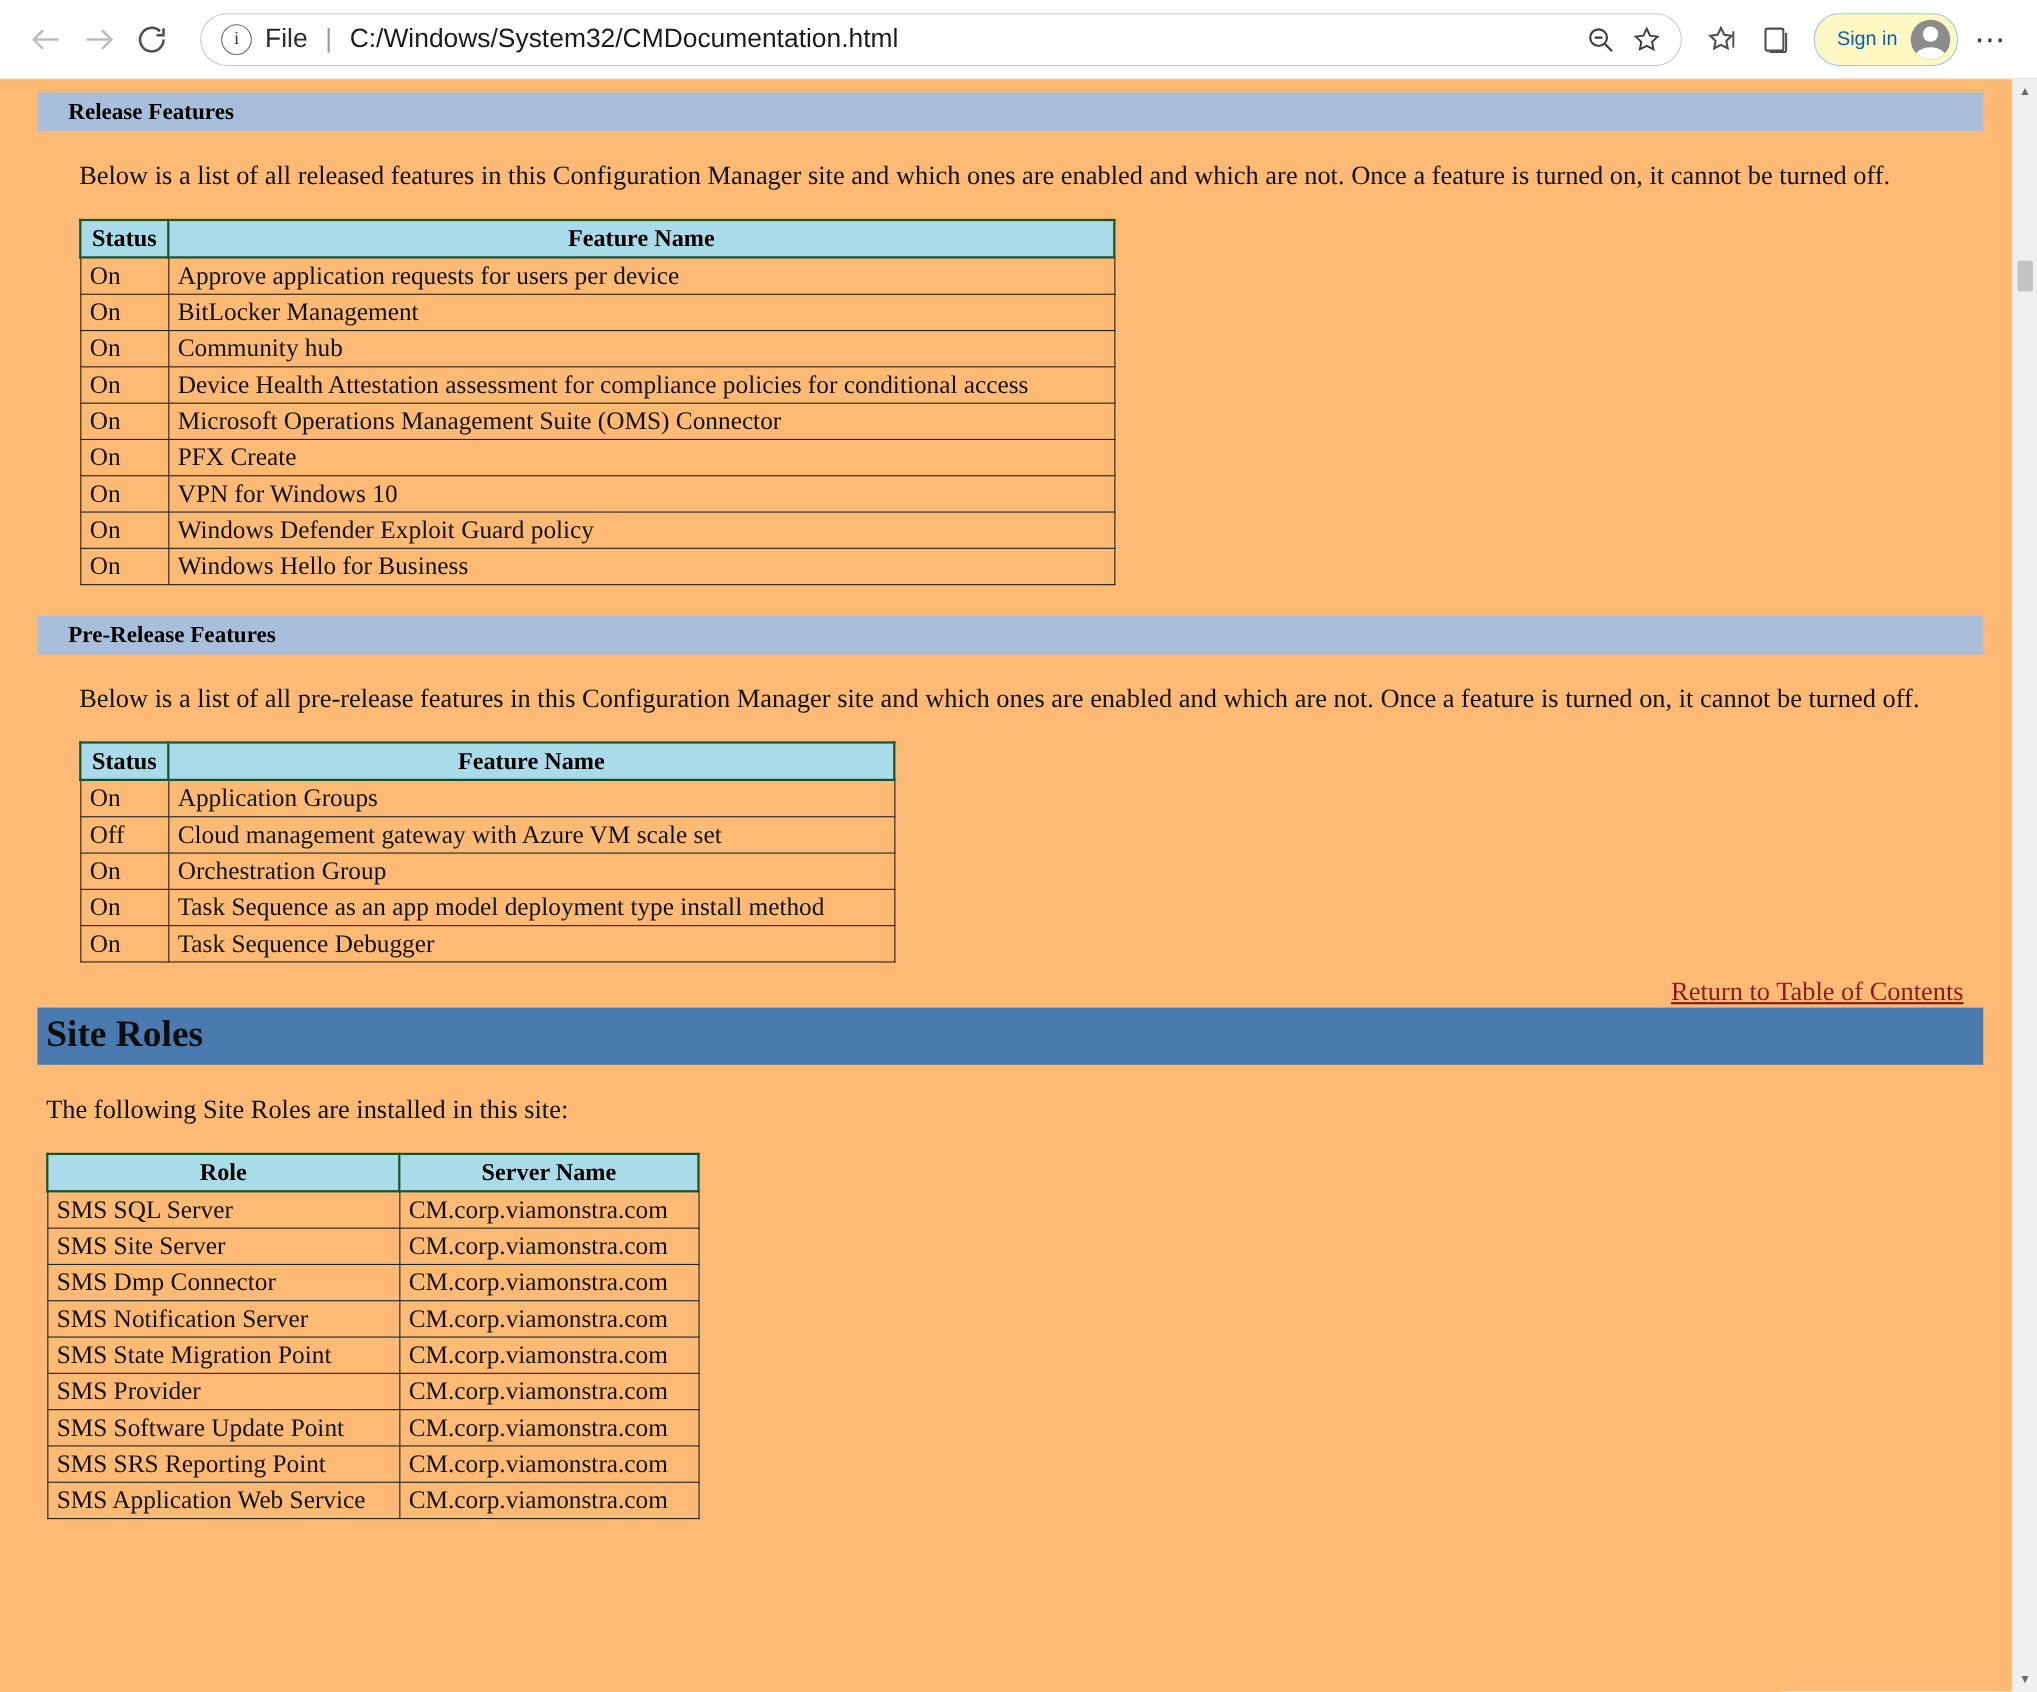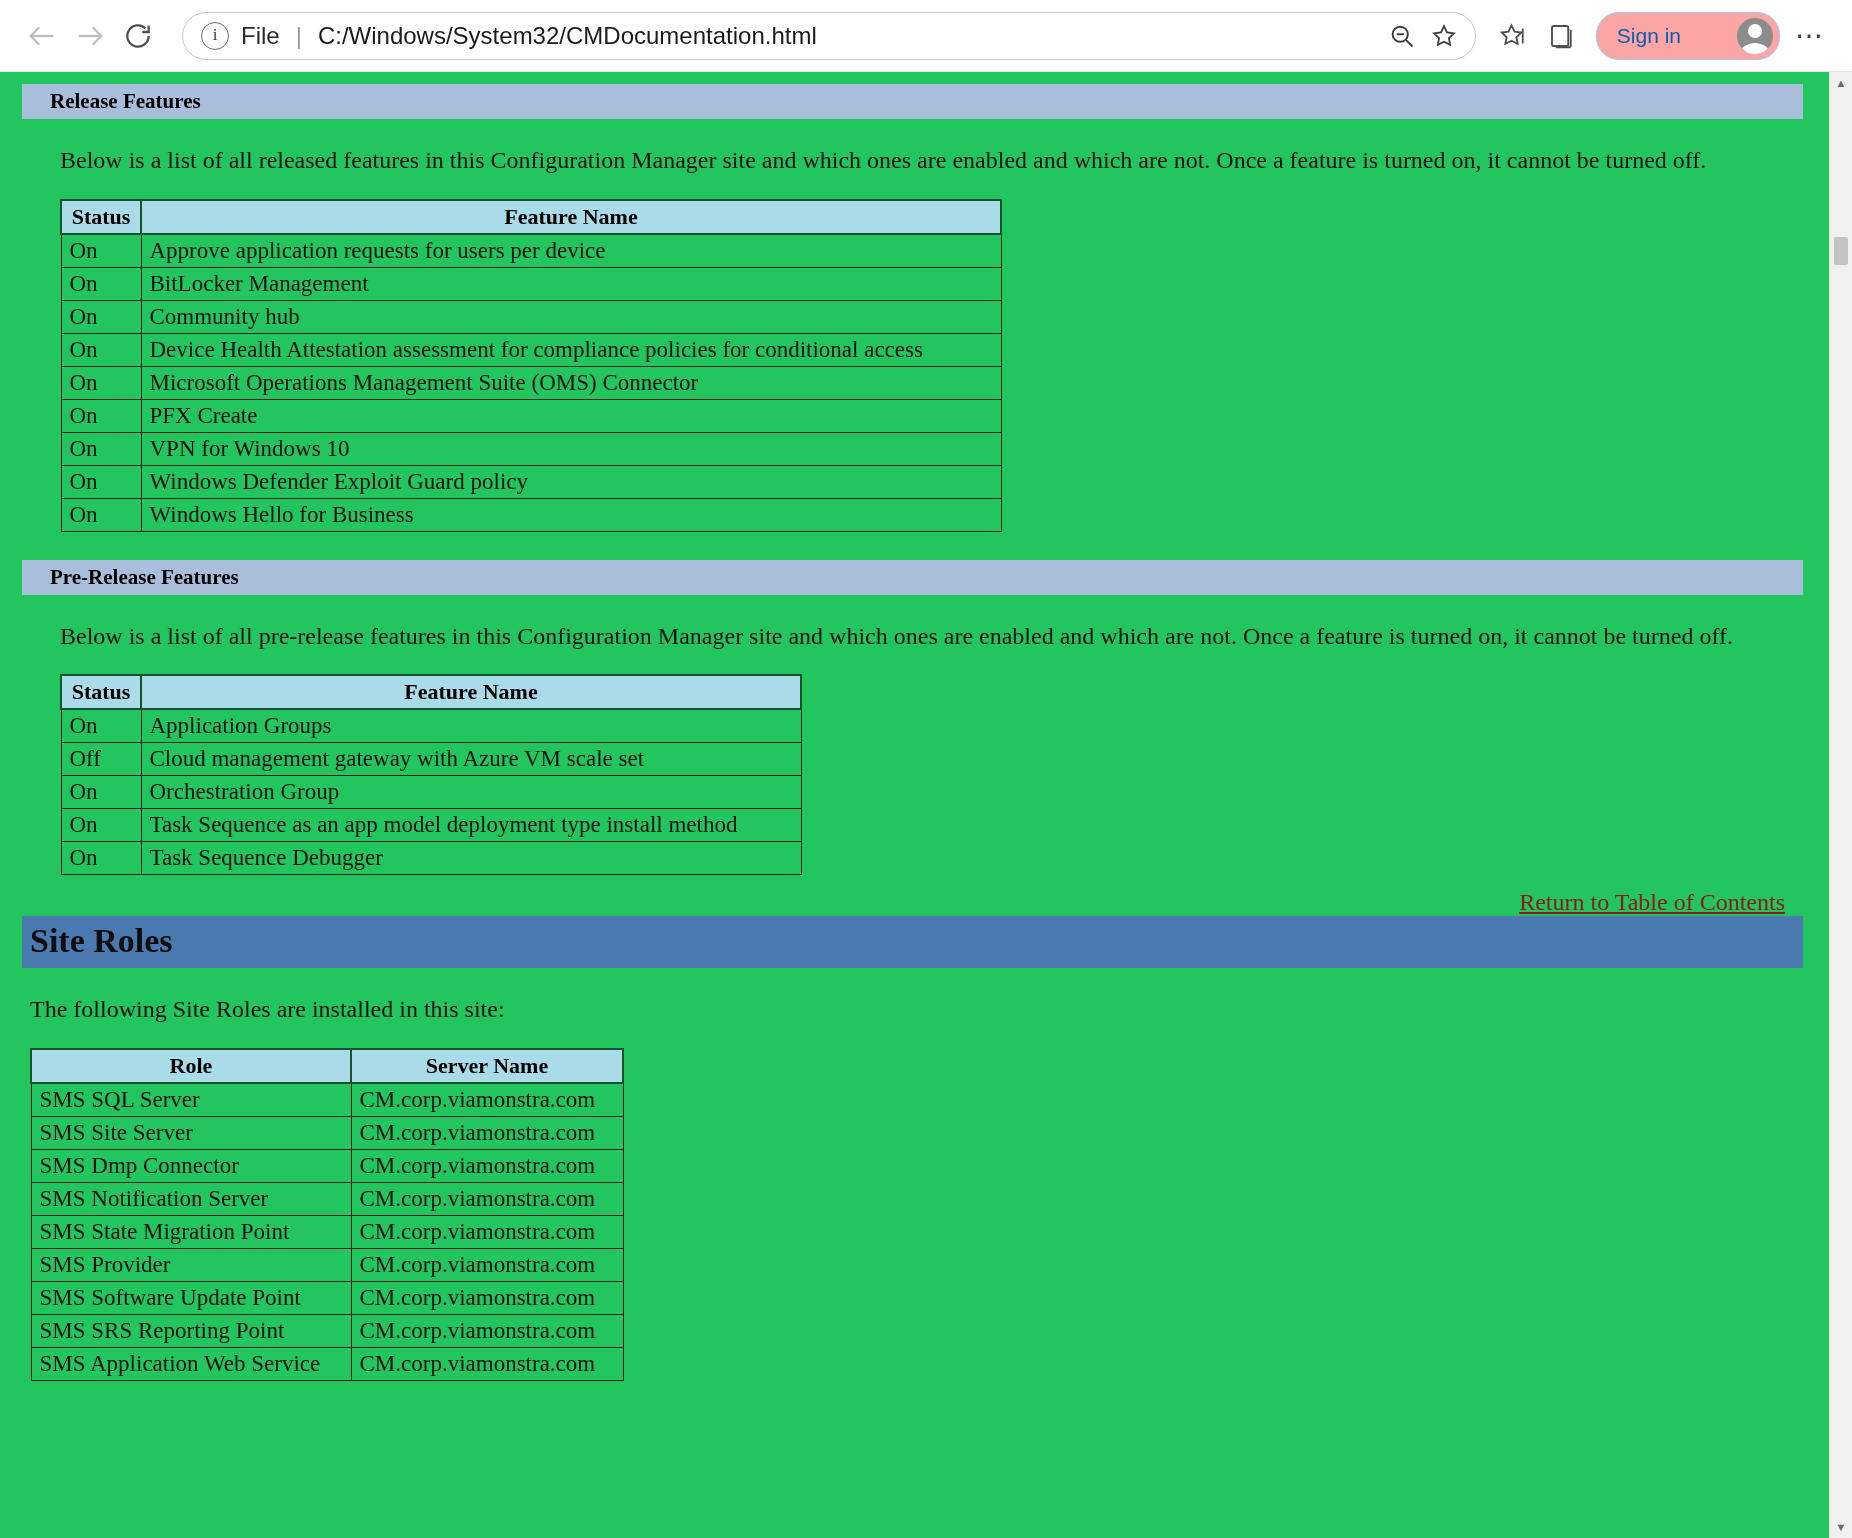--- a/index.html
+++ b/index.html
@@ -91,26 +91,25 @@
     color: #3c3c3c;
   }
   .signin-btn {
     height: 46px;
     border: 1px solid #9ec6e8;
     border-radius: 23px;
     display: flex;
     align-items: center;
     padding: 0 6px 0 20px;
     color: #0b5eab;
-    font-size: 21px;
+    font-size: 18px;
     font-family: "Liberation Sans", sans-serif;
     margin-left: 10px;
     flex: none;
-    background: #fca5a5;
-    gap: 44px;
+    background: #fef9c3;
   }
   .signin-avatar {
     width: 36px; height: 36px;
     border-radius: 50%;
     background: #8c8c8c;
     margin-left: 12px;
     position: relative;
     overflow: hidden;
     flex: none;
   }
@@ -141,23 +140,23 @@
 
   
   .viewport {
     position: relative;
     height: calc(1538px - 72px);
     display: flex;
   }
   .page {
     flex: 1 1 auto;
     overflow: hidden;
-    padding: 0 0 0 0;
+    padding: 0 0 0 12px;
     position: relative;
-    background: #22c55e;
+    background: #fdba74;
   }
   .page-inner {
     padding: 12px 26px 0 22px;
   }
 
   
   .scrollbar {
     width: 22px;
     background: #f0f0f0;
     border-left: 1px solid #e0e0e0;

